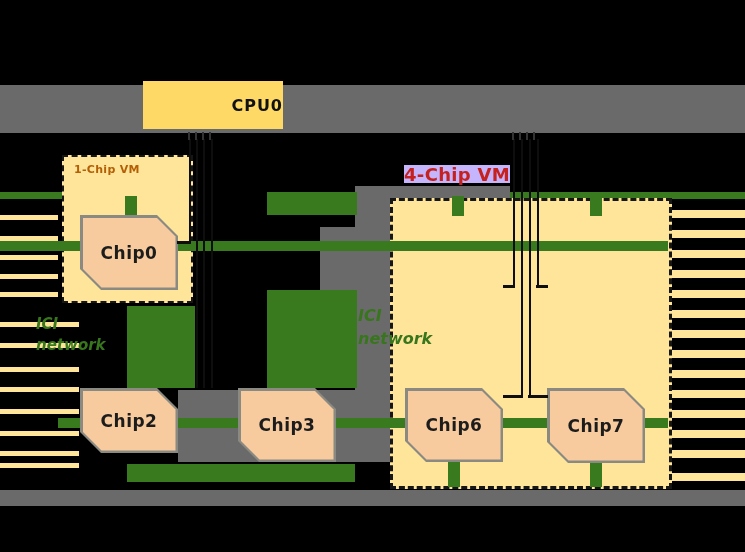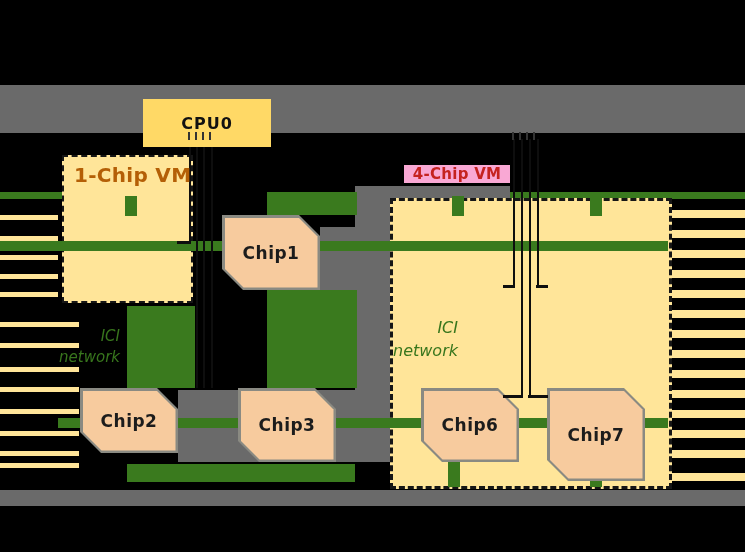--- a/index.html
+++ b/index.html
@@ -15,24 +15,24 @@
   .cpu{background:#FFD966;display:flex;align-items:center;justify-content:center;
        font-weight:bold;font-size:16px;color:#111;letter-spacing:1px;}
   .ticks{width:27px;height:8px;
        background:repeating-linear-gradient(90deg,#333 0 2px,transparent 2px 7px);}
   .chip{display:flex;align-items:center;justify-content:center;
         clip-path:polygon(0 0,calc(100% - 21px) 0,100% 21px,100% 100%,21px 100%,0 calc(100% - 21px));
         background:#8A8A82;}
   .chip .inner{position:absolute;inset:2.5px;background:#F7CB9E;
         clip-path:polygon(0 0,calc(100% - 19px) 0,100% 19px,100% 100%,19px 100%,0 calc(100% - 19px));}
   .chip span{position:relative;font-weight:bold;font-size:17px;color:#1c1c1c;letter-spacing:.5px;}
-  .lbl-onechip{font-weight:bold;font-size:20px;color:#B45F06;letter-spacing:.3px;text-align:center;}
-  .lbl-ici{font-weight:normal;font-style:italic;color:#38761D;text-align:right;margin-top:12px;}
-  .lbl-4chip{background:#f9a8d4;display:flex;align-items:center;justify-content:center;
-        font-weight:bold;font-size:15px;color:#C5221F;letter-spacing:.3px;}
+  .lbl-onechip{font-weight:bold;font-size:11px;color:#B45F06;letter-spacing:.3px;text-align:center;}
+  .lbl-ici{font-weight:bold;font-style:italic;color:#38761D;text-align:left;}
+  .lbl-4chip{background:#c4b5fd;display:flex;align-items:center;justify-content:center;
+        font-weight:bold;font-size:18px;color:#C5221F;letter-spacing:.3px;}
 </style>
 </head>
 <body>
 
 <div class="stage">
 
   <div class="abs gray" style="left:355px;top:186px;width:35px;height:276px;"></div>
   <div class="abs gray" style="left:320px;top:227px;width:70px;height:63px;"></div>
   <div class="abs gray" style="left:178px;top:390px;width:212px;height:72px;"></div>
 
@@ -77,57 +77,57 @@
   <div class="abs yline" style="left:672px;top:310px;width:73px;height:8px;"></div>
   <div class="abs yline" style="left:672px;top:330px;width:73px;height:8px;"></div>
   <div class="abs yline" style="left:672px;top:350px;width:73px;height:8px;"></div>
   <div class="abs yline" style="left:672px;top:370px;width:73px;height:8px;"></div>
   <div class="abs yline" style="left:672px;top:390px;width:73px;height:8px;"></div>
   <div class="abs yline" style="left:672px;top:410px;width:73px;height:8px;"></div>
   <div class="abs yline" style="left:672px;top:430px;width:73px;height:8px;"></div>
   <div class="abs yline" style="left:672px;top:450px;width:73px;height:8px;"></div>
   <div class="abs yline" style="left:672px;top:473px;width:73px;height:8px;"></div>
 
-  <div class="abs chip" style="left:222px;top:215px;width:98px;height:75px;">
+  <div class="abs chip" style="left:80px;top:215px;width:98px;height:75px;">
       <i class="inner"></i>
-      <span>Chip1</span>
+      <span>Chip0</span>
     </div>
   <div class="abs chip" style="left:80px;top:388px;width:98px;height:65px;">
       <i class="inner"></i>
       <span>Chip2</span>
     </div>
   <div class="abs chip" style="left:238px;top:388px;width:98px;height:74px;">
       <i class="inner"></i>
       <span>Chip3</span>
     </div>
-  <div class="abs chip" style="left:405px;top:388px;width:98px;height:74px;margin-left:16px;">
+  <div class="abs chip" style="left:405px;top:388px;width:98px;height:74px;">
       <i class="inner"></i>
       <span>Chip6</span>
     </div>
-  <div class="abs chip" style="left:547px;top:388px;width:98px;height:93px;">
+  <div class="abs chip" style="left:547px;top:388px;width:98px;height:75px;">
       <i class="inner"></i>
       <span>Chip7</span>
     </div>
 
   <div class="abs pci" style="left:189px;top:139px;width:2px;height:105px;"></div>
   <div class="abs pci" style="left:177px;top:241px;width:13px;height:3px;"></div>
   <div class="abs pci" style="left:196px;top:139px;width:2px;height:249px;"></div>
   <div class="abs pci" style="left:203px;top:139px;width:2px;height:249px;"></div>
   <div class="abs pci" style="left:211px;top:139px;width:2px;height:249px;"></div>
   <div class="abs pci" style="left:513px;top:139px;width:2px;height:149px;"></div>
   <div class="abs pci" style="left:503px;top:285px;width:11px;height:3px;"></div>
   <div class="abs pci" style="left:537px;top:139px;width:2px;height:149px;"></div>
   <div class="abs pci" style="left:536px;top:285px;width:12px;height:3px;"></div>
   <div class="abs pci" style="left:521px;top:139px;width:2px;height:259px;"></div>
   <div class="abs pci" style="left:503px;top:395px;width:19px;height:3px;"></div>
   <div class="abs pci" style="left:529px;top:139px;width:2px;height:259px;"></div>
   <div class="abs pci" style="left:528px;top:395px;width:20px;height:3px;"></div>
 
   <div class="abs gray" style="left:0;top:85px;width:745px;height:48px;"></div>
-  <div class="abs cpu" style="left:143px;top:99px;width:128px;height:48px;">
+  <div class="abs cpu" style="left:143px;top:81px;width:140px;height:48px;justify-content:flex-end;">
     <span>CPU0</span>
   </div>
   <div class="abs ticks" style="left:188px;top:132px;"></div>
   <div class="abs ticks" style="left:512px;top:132px;"></div>
 
   <div class="abs gray" style="left:0;top:490px;width:745px;height:16px;"></div>
 
   <div class="abs lbl-onechip" style="left:74px;top:163px;">1-Chip VM</div>
   <div class="abs lbl-4chip" style="left:404px;top:165px;width:106px;height:18px;">4-Chip VM</div>
   <div class="abs lbl-ici" style="left:36px;top:314px;width:84px;font-size:15px;line-height:21px;">

